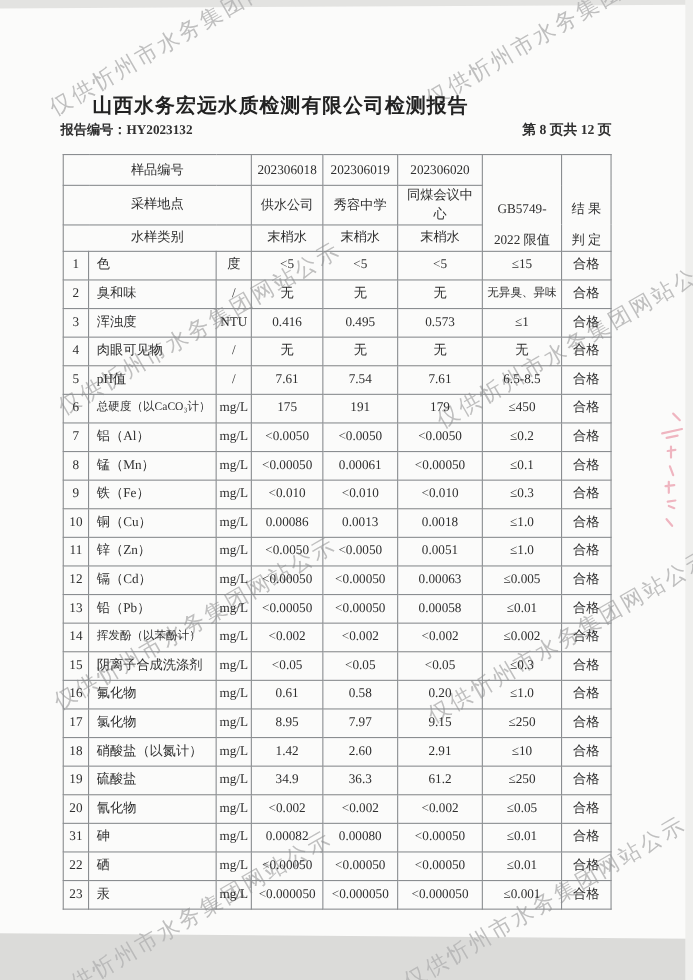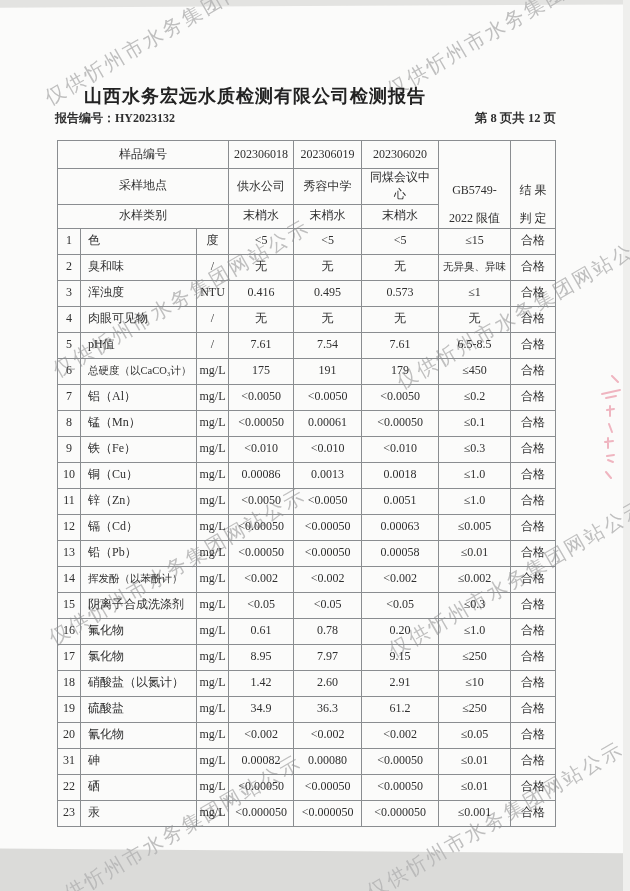--- a/index.html
+++ b/index.html
@@ -264,21 +264,21 @@
     <td>&lt;0.05</td>
     <td>&lt;0.05</td>
     <td>≤0.3</td>
     <td>合格</td>
   </tr>
         <tr>
     <td>16</td>
     <td class="item">氟化物</td>
     <td>mg/L</td>
     <td>0.61</td>
-    <td>0.78</td>
+    <td>0.58</td>
     <td>0.20</td>
     <td>≤1.0</td>
     <td>合格</td>
   </tr>
         <tr>
     <td>17</td>
     <td class="item">氯化物</td>
     <td>mg/L</td>
     <td>8.95</td>
     <td>7.97</td>

